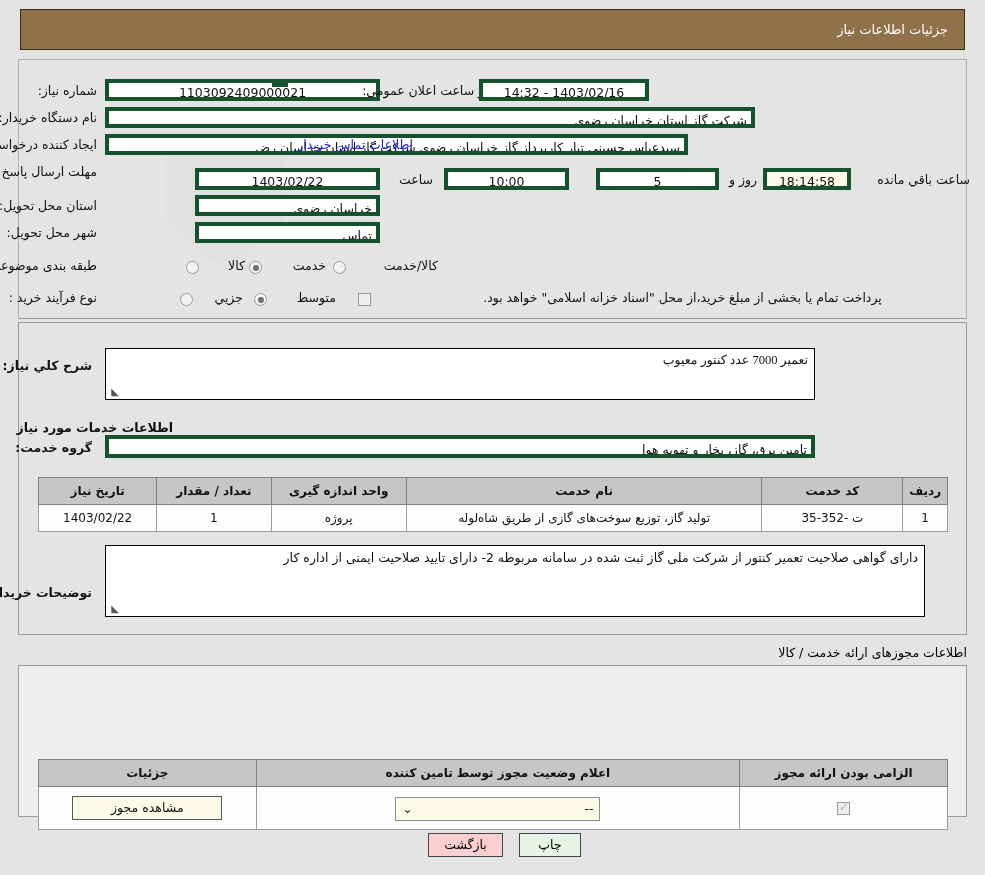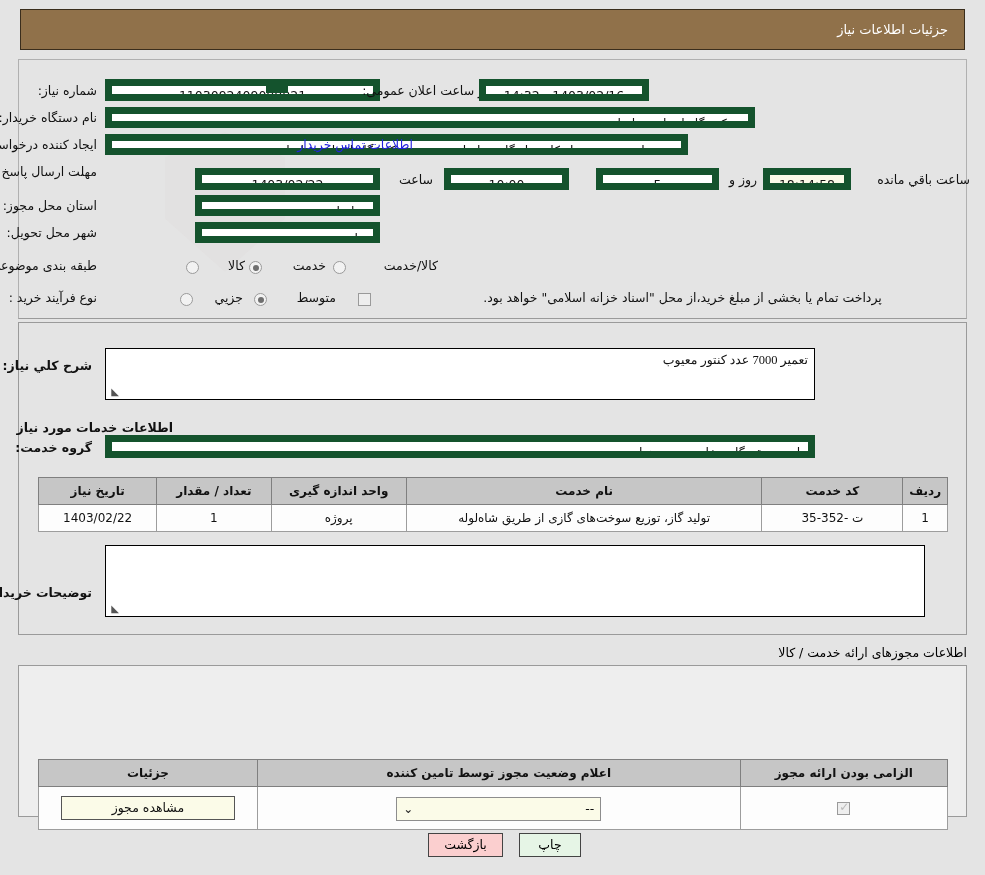--- a/index.html
+++ b/index.html
@@ -94,21 +94,21 @@
     position: absolute;
     font-size: 12.5px;
     color: #111;
     text-align: center;
     white-space: nowrap;
     z-index: 4;
   }
   .fld {
     position: absolute;
     background: #ffffff;
-    border: 7px solid #14532d;
+    border: 4px solid #14532d;
     box-sizing: border-box;
     font-size: 12.5px;
     line-height: 20px;
     padding: 0 4px;
     color: #111;
     white-space: nowrap;
     overflow: hidden;
     z-index: 4;
     font-family: "DejaVu Sans", "Liberation Sans", sans-serif;
   }
@@ -311,21 +311,21 @@
 
 <div class="lbl" style="right:888px; top:164px; line-height:15px; text-align:right;"><span>مهلت ارسال پاسخ: تا تاریخ:</span></div>
 <div class="fld c" style="right:605px; top:168px; width:185px; height:22px;">1403/02/22</div>
 <div class="lbl" style="right:552px; top:172px;">ساعت</div>
 <div class="fld c" style="right:416px; top:168px; width:125px; height:22px;">10:00</div>
 <div class="fld c" style="right:266px; top:168px; width:123px; height:22px;">5</div>
 <div class="lbl" style="right:228px; top:172px;">روز و</div>
 <div class="fld c yellow" style="right:134px; top:168px; width:88px; height:22px;">18:14:58</div>
 <div class="lbl" style="right:15px; top:172px;">ساعت باقي مانده</div>
 
-<div class="lbl" style="right:888px; top:198px;">استان محل مجوز:</div>
+<div class="lbl" style="right:888px; top:198px;">استان محل تحویل:</div>
 <div class="fld r" style="right:605px; top:195px; width:185px; height:21px; line-height:19px;">خراسان رضوی</div>
 
 <div class="lbl" style="right:888px; top:225px;">شهر محل تحویل:</div>
 <div class="fld r" style="right:605px; top:222px; width:185px; height:21px; line-height:19px;">تماس</div>
 
 <div class="lbl" style="right:888px; top:258px;">طبقه بندی موضوعی:</div>
 <div class="radio" style="right:786px; top:261px;"></div>
 <div class="lbl" style="right:740px; top:258px;">کالا</div>
 <div class="radio sel" style="right:723px; top:261px;"></div>
 <div class="lbl" style="right:659px; top:258px;">خدمت</div>
@@ -371,20 +371,21 @@
       <td>تولید گاز، توزیع سوخت‌های گازی از طریق شاه‌لوله</td>
       <td>پروژه</td>
       <td>1</td>
       <td>1403/02/22</td>
     </tr>
   </tbody>
 </table>
 
 <div class="lbl bold-lbl" style="right:893px; top:585px;">توضیحات خریدار:</div>
 <div class="textarea" style="right:60px; top:545px; width:820px; height:72px;">
+  <span>دارای گواهی صلاحیت  تعمیر کنتور از شرکت ملی گاز ثبت شده در سامانه مربوطه 2- دارای تایید صلاحیت ایمنی از اداره کار</span>
   <span class="resize-grip">◣</span>
 </div>
 
 <div id="permits-label">اطلاعات مجوزهای ارائه خدمت / کالا</div>
 <div class="panel" id="permits-panel"></div>
 
 <table class="grid" id="permits-table" style="right:37px; top:759px; width:910px;">
   <thead>
     <tr>
       <th style="width:208px;">الزامی بودن ارائه مجوز</th>
@@ -397,20 +398,20 @@
       <td style="height:30px;">
         <span class="chk on" style="position:relative; display:inline-block; top:2px;"></span>
       </td>
       <td>
         <span class="select-box" style="position:relative; display:inline-block; width:205px; top:1px;">
           <span class="caret">⌄</span>
           <span>--</span>
         </span>
       </td>
       <td>
-        <span class="btn-link-cell" style="position:relative; display:inline-block; width:174px;">مشاهده مجوز</span>
+        <span class="btn-link-cell" style="position:relative; display:inline-block; width:150px;">مشاهده مجوز</span>
       </td>
     </tr>
   </tbody>
 </table>
 
 <div class="btn print" style="left:519px; top:833px; width:62px;">چاپ</div>
 <div class="btn back" style="left:428px; top:833px; width:75px;">بازگشت</div>
 
 </body></html>

